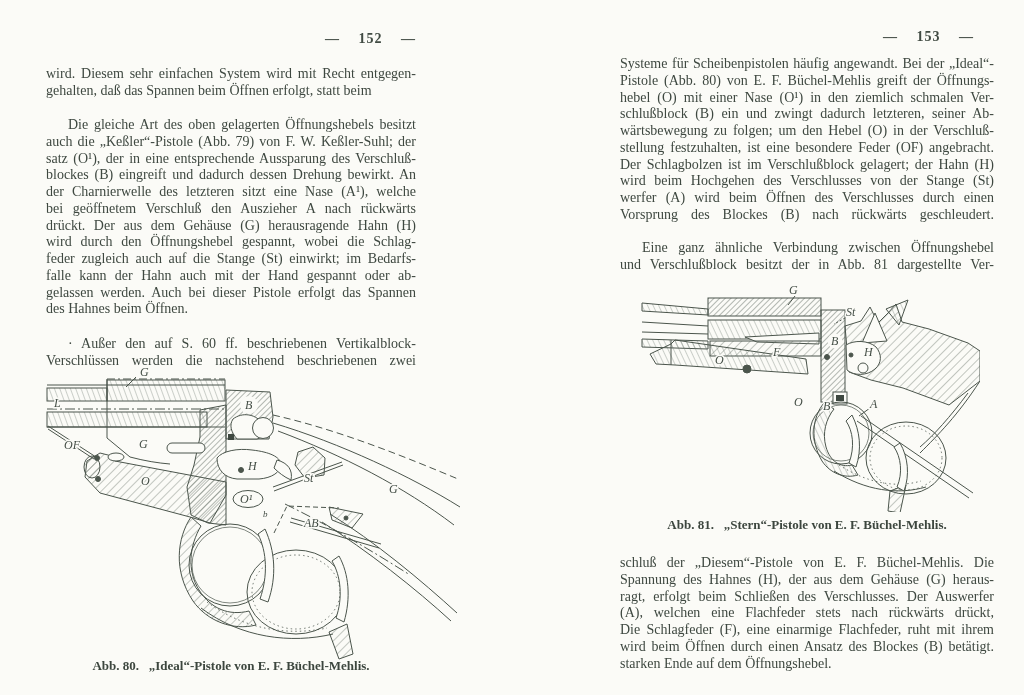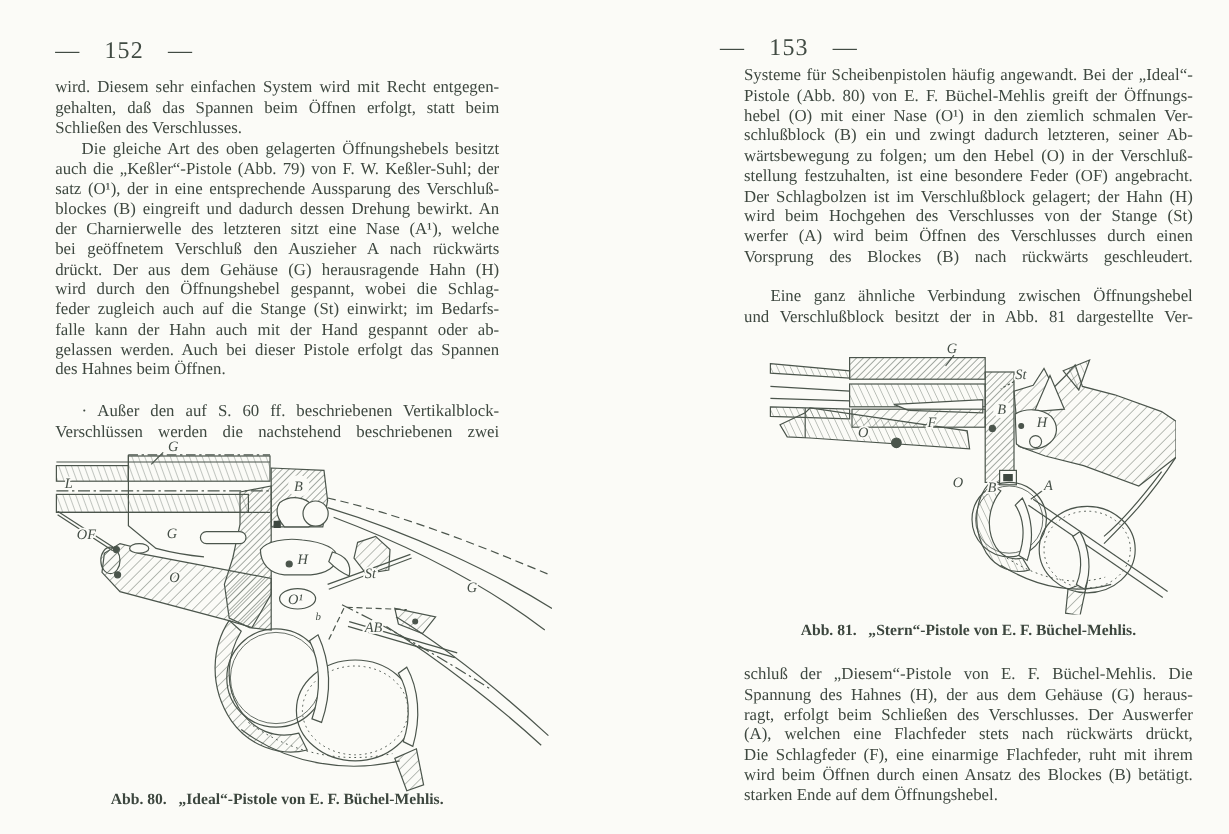--- a/index.html
+++ b/index.html
@@ -3,22 +3,22 @@
 <meta charset="utf-8">
 <style>
   html,body{margin:0;padding:0;}
   body{
     width:1024px;height:695px;position:relative;overflow:hidden;
     background:#fbfbf7;
     font-family:"Liberation Serif","DejaVu Serif",serif;
     color:#3e4840;
   }
   .page-number{
-    position:absolute;font-size:20px;text-align:left;word-spacing:14px;
-    letter-spacing:1px;color:#414b43;
+    position:absolute;font-size:14px;text-align:right;word-spacing:14px;
+    letter-spacing:1px;color:#414b43;font-weight:bold;
   }
   .col{position:absolute;font-size:14px;line-height:16.75px;}
   .para .line{text-align:justify;text-align-last:justify;white-space:normal;}
   .para .line:last-child{text-align-last:left;}
   .para.cont .line:last-child{text-align-last:justify;}
   .para.indent .line:first-child{text-indent:22px;}
   .figure{position:absolute;}
   .caption{
     position:absolute;font-size:13px;font-weight:bold;text-align:center;
     color:#3c463e;white-space:pre;
@@ -31,21 +31,20 @@
   svg .small{font-size:9px;}
 </style>
 </head>
 <body>
 
 <div class="page-number" style="left:46px;top:31px;width:370px;">— 152 —</div>
 
 <div class="col para" style="left:46px;top:66px;width:370px;">
     <div class="line">wird. Diesem sehr einfachen System wird mit Recht entgegen-</div>
     <div class="line">gehalten, daß das Spannen beim Öffnen erfolgt, statt beim</div>
-    <div class="line">Schließen des Verschlusses.</div>
   </div>
 
 <div class="col para indent" style="left:46px;top:117px;width:370px;">
     <div class="line">Die gleiche Art des oben gelagerten Öffnungshebels besitzt</div>
     <div class="line">auch die „Keßler“-Pistole (Abb. 79) von F. W. Keßler-Suhl; der</div>
     <div class="line">satz (O¹), der in eine entsprechende Aussparung des Verschluß-</div>
     <div class="line">blockes (B) eingreift und dadurch dessen Drehung bewirkt. An</div>
     <div class="line">der Charnierwelle des letzteren sitzt eine Nase (A¹), welche</div>
     <div class="line">bei geöffnetem Verschluß den Auszieher A nach rückwärts</div>
     <div class="line">drückt. Der aus dem Gehäuse (G) herausragende Hahn (H)</div>

